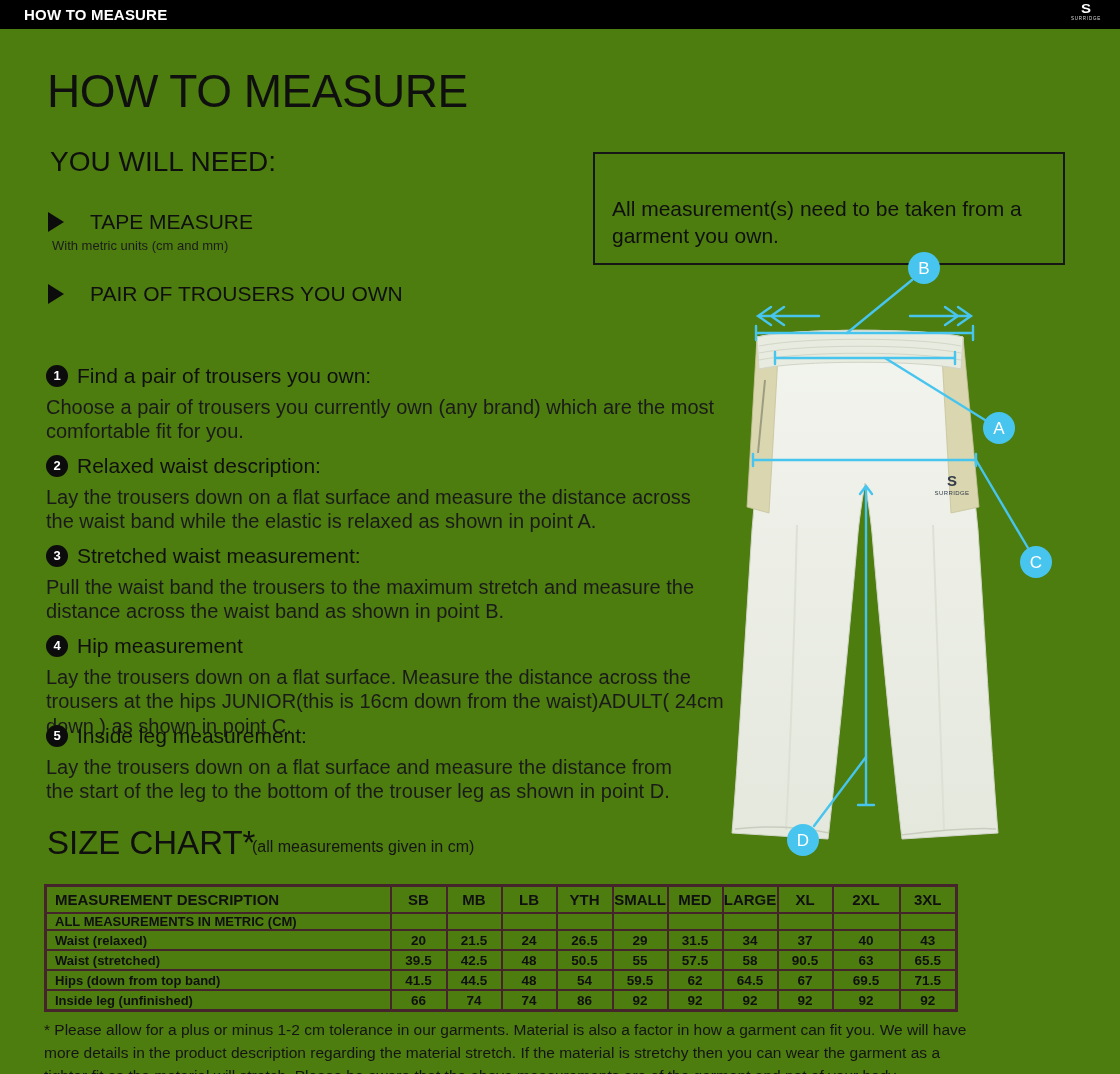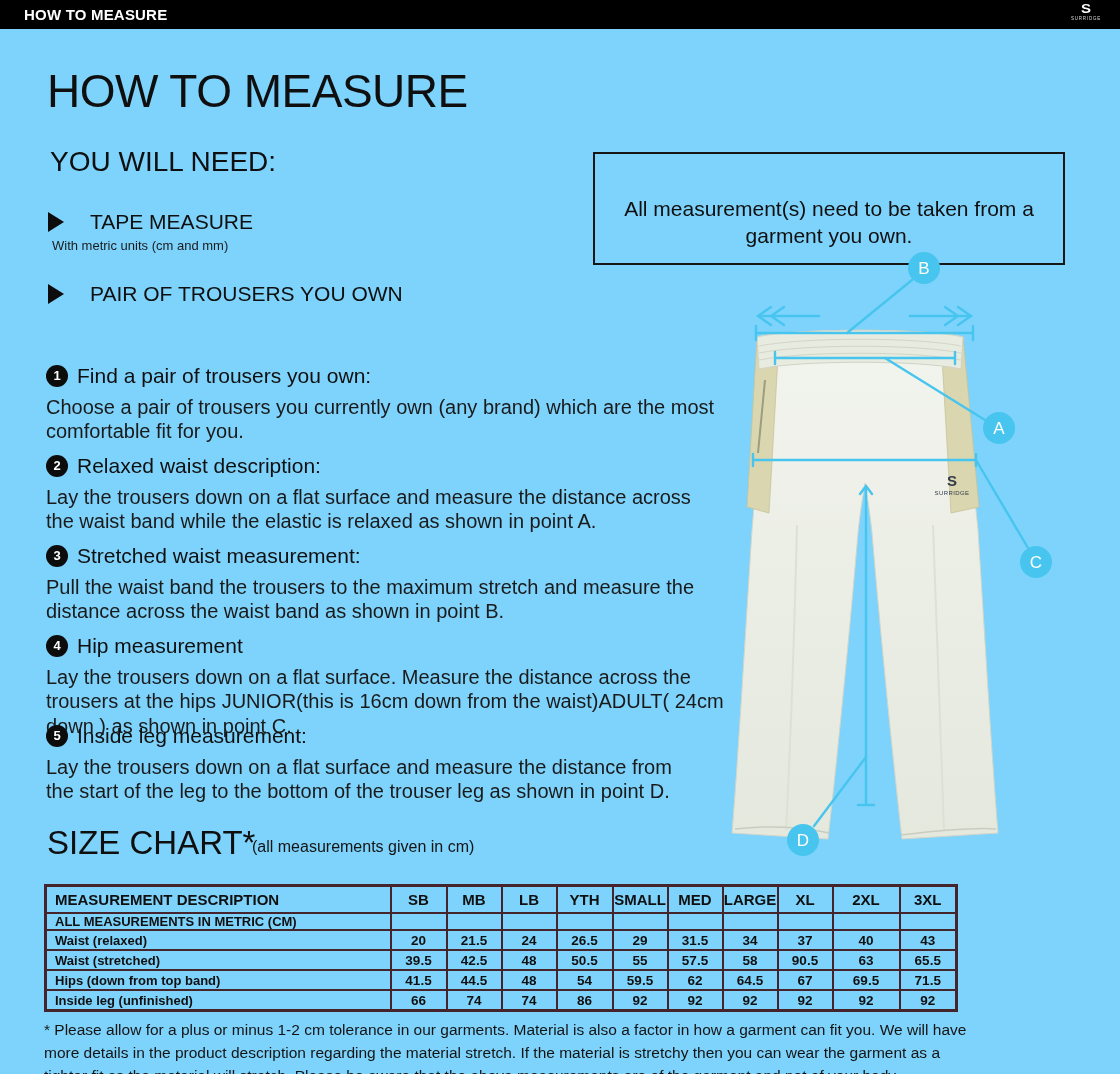--- a/index.html
+++ b/index.html
@@ -1,16 +1,16 @@
 <!DOCTYPE html>
 <html><head>
 <meta charset="utf-8">
 <style>
   html,body{margin:0;padding:0;background:#fff;}
-  .page{position:relative;width:1120px;height:1074px;background:#7dd3fc;overflow:hidden;
+  .page{position:relative;width:1120px;height:1074px;background:#4d7c0f;overflow:hidden;
         font-family:"Liberation Sans","DejaVu Sans",sans-serif;color:#111;}
   
   .topbar{position:absolute;left:0;top:0;width:1120px;height:29px;background:#000;
           display:flex;align-items:center;}
   .topbar-title{color:#fff;font-size:15px;font-weight:700;letter-spacing:.2px;margin-left:24px;}
   .topbar-logo{position:absolute;right:12px;top:1px;width:44px;text-align:center;color:#fff;line-height:1;}
   .topbar-logo .mark{font-size:15px;font-weight:900;display:block;transform:scaleY(.9);}
   .topbar-logo .word{font-size:4.5px;letter-spacing:.8px;display:block;margin-top:1px;color:#ddd;}
   
   .h1{position:absolute;left:47px;top:64px;font-size:46px;letter-spacing:-.5px;color:#0f0f0f;}
@@ -24,21 +24,21 @@
   
   .step{position:absolute;left:46px;width:720px;}
   .step-head{display:flex;align-items:center;gap:9px;}
   .step-num{width:22px;height:22px;border-radius:50%;background:#0c0c0c;color:#fff;
             font-size:13px;font-weight:700;line-height:22px;text-align:center;flex:0 0 22px;}
   .step-title{font-size:21px;color:#0f0f0f;}
   .step-body{margin-top:7px;font-size:20px;line-height:1.22;color:#1a1a1a;white-space:pre-line;}
   
   .callout{position:absolute;left:593px;top:152px;width:472px;box-sizing:border-box;
            border:2px solid #161616;padding:13px 17px;font-size:21px;line-height:1.32;
-           color:#0f0f0f;white-space:pre-line;text-align:center;}
+           color:#0f0f0f;white-space:pre-line;}
   
   .figure{position:absolute;left:695px;top:245px;width:400px;height:625px;}
   
   .sc-head{position:absolute;left:47px;top:824px;font-size:33px;color:#0f0f0f;}
   .sc-note{position:absolute;left:252px;top:838px;font-size:16px;color:#141414;}
   table.size-table{position:absolute;left:44px;top:884px;width:911px;table-layout:fixed;
                    border-collapse:collapse;border:3px solid #45252b;}
   .size-table th,.size-table td{border:2px solid #45252b;color:#101010;overflow:hidden;white-space:nowrap;}
   .size-table thead th{height:25px;font-size:15px;font-weight:700;text-align:center;padding:0;}
   .size-table thead th.desc{text-align:left;padding-left:8px;}

